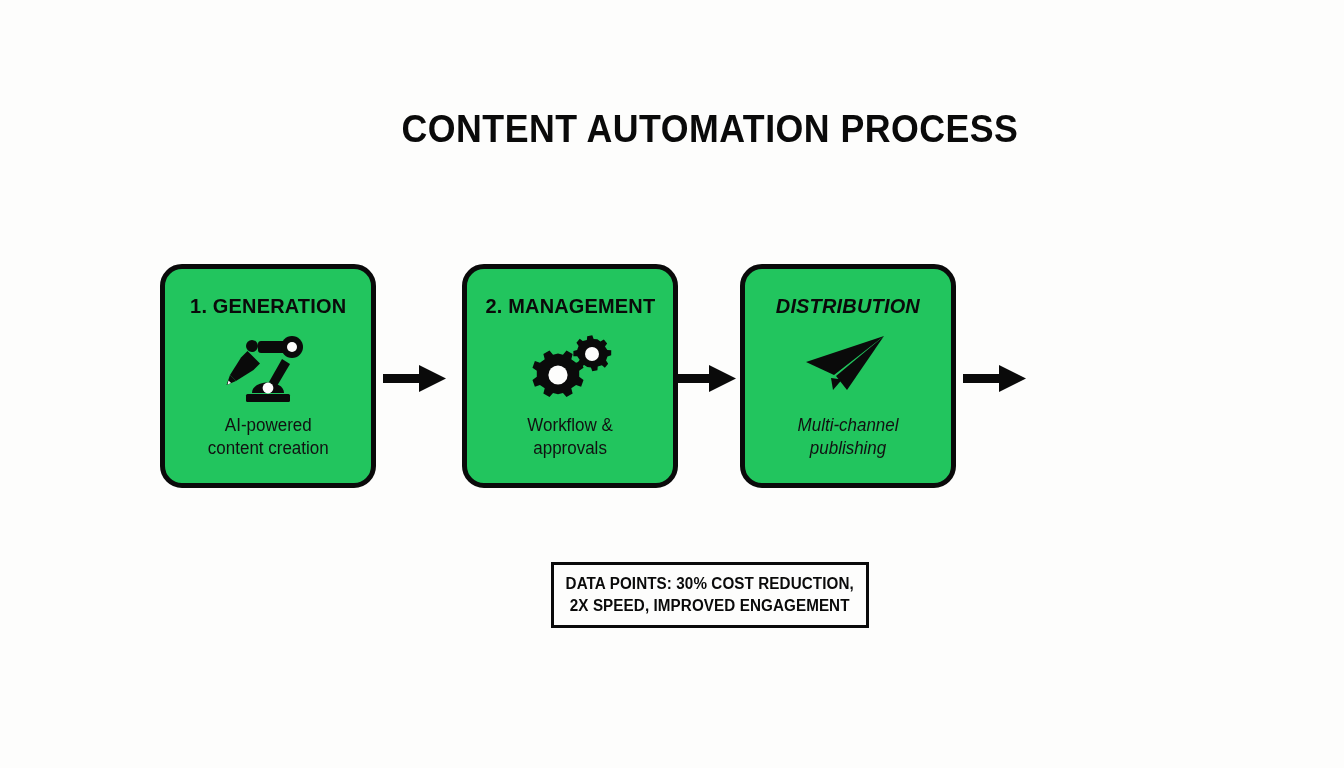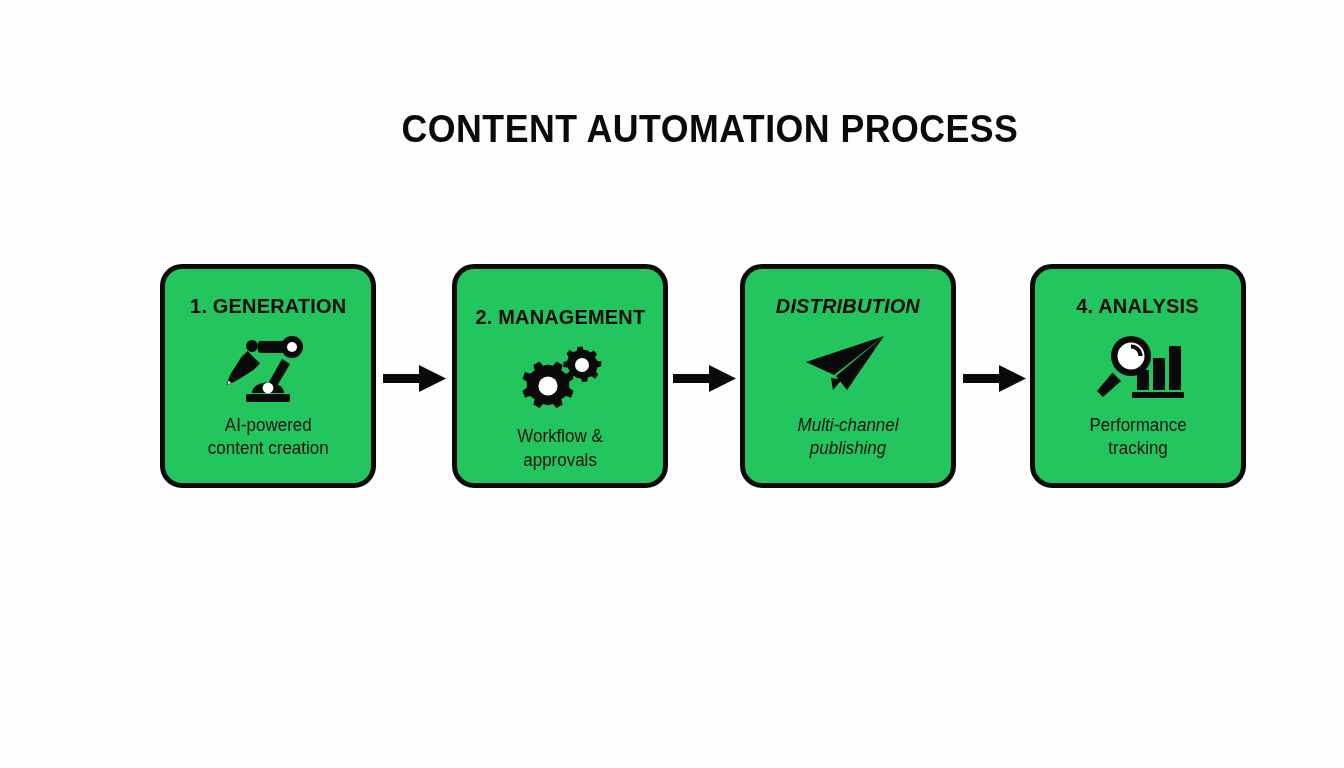--- a/index.html
+++ b/index.html
@@ -55,21 +55,21 @@
     height: 224px;
     box-sizing: border-box;
     border: 5px solid #0a0a0a;
     border-radius: 22px;
     background: #22c55e;
     display: flex;
     flex-direction: column;
     align-items: center;
   }
   .step-box.s1 { left: 0; }
-  .step-box.s2 { left: 292px; justify-content: center; }
+  .step-box.s2 { left: 302px; }
   .step-box.s3 { left: 580px; font-style: italic; }
   .step-box.s4 { left: 870px; }
 
   .step-heading {
     margin-top: 25px;
     font-family: "Liberation Sans Narrow", "Liberation Sans", sans-serif;
     font-size: 21px;
     font-weight: bold;
     letter-spacing: 0.2px;
     white-space: nowrap;
@@ -213,41 +213,20 @@
 
           <path d="M84 6 L47 60 L36 46 Z"></path>
 
           <path d="M31 48 L42 49.5 L33 60 Z"></path>
         </svg>
       </div>
       <div class="step-caption">Multi-channel
 publishing</div>
     </div>
 
-    <div class="step-box s4">
-      <div class="step-heading">4. ANALYSIS</div>
-      <div class="step-icon">
-        <svg width="96" height="74" viewBox="0 0 96 74" fill="#0a0a0a">
-
-          <rect x="47" y="40" width="12" height="20"></rect>
-          <rect x="63" y="28" width="12" height="32"></rect>
-          <rect x="79" y="16" width="12" height="44"></rect>
-          <rect x="42" y="62" width="52" height="6"></rect>
-
-          <path d="M22.5 42.5 L31 51 L13 67 L7 61 Z"></path>
-
-          <circle cx="41" cy="26" r="20"></circle>
-          <circle cx="41" cy="26" r="13.5" fill="#fdfdfc"></circle>
-
-          <path d="M41 14.5 A11.5 11.5 0 0 1 52.5 26 L48.5 26 A7.5 7.5 0 0 0 41 18.5 Z"></path>
-        </svg>
-      </div>
-      <div class="step-caption">Performance
-tracking</div>
-    </div>
   </div>
 
   <div class="arrow a1">
     <svg width="64" height="34" viewBox="0 0 64 34" fill="#0a0a0a">
       <rect x="0" y="12" width="42" height="9"></rect>
       <path d="M36 3 L63 16.5 L36 30 Z"></path>
     </svg>
   </div>
   <div class="arrow a2">
     <svg width="64" height="34" viewBox="0 0 64 34" fill="#0a0a0a">
@@ -255,14 +234,18 @@
       <path d="M36 3 L63 16.5 L36 30 Z"></path>
     </svg>
   </div>
   <div class="arrow a3">
     <svg width="64" height="34" viewBox="0 0 64 34" fill="#0a0a0a">
       <rect x="0" y="12" width="42" height="9"></rect>
       <path d="M36 3 L63 16.5 L36 30 Z"></path>
     </svg>
   </div>
 
+  <div class="footer-note">
+    <div class="footer-note-text">DATA POINTS: 30% COST REDUCTION,
+2X SPEED, IMPROVED ENGAGEMENT</div>
+  </div>
 
 </div>
 
 </body></html>

